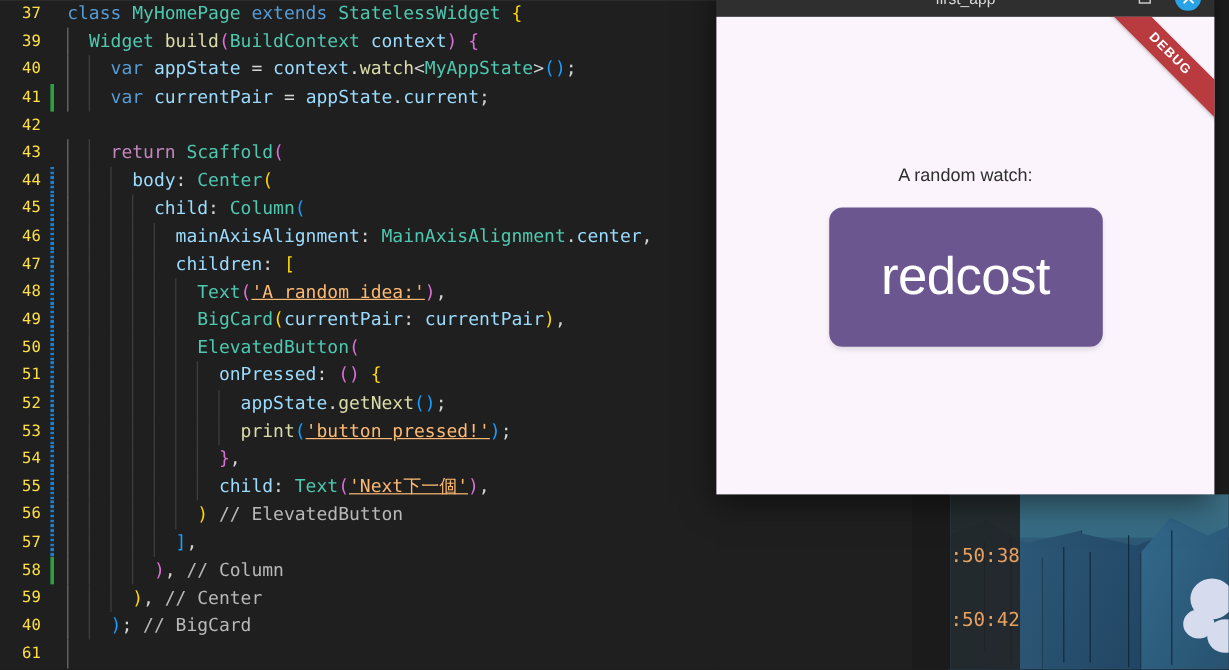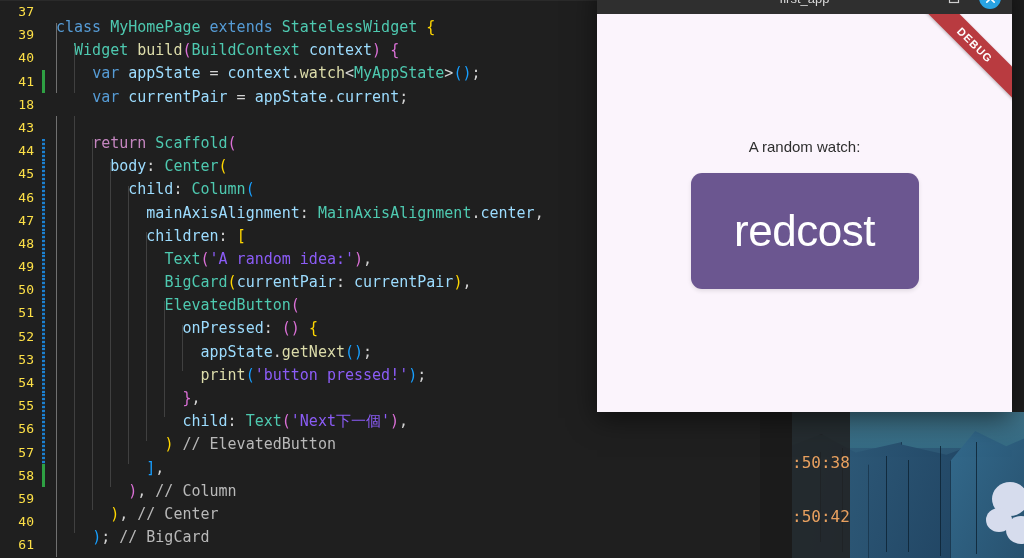--- a/index.html
+++ b/index.html
@@ -147,21 +147,21 @@
   .gm-blue {
     background: repeating-linear-gradient(
       180deg,
       #1b80d0 0px, #1b80d0 2px,
       rgba(27,128,208,0.18) 2px, rgba(27,128,208,0.18) 4px
     );
   }
   .code-text {
     position: absolute;
     left: 56px;
-    top: 16px;
+    top: 0;
     white-space: pre;
     color: #d4d4d4;
   }
   .row-highlight {
     position: absolute;
     left: 56px;
     top: 2px;
     height: 19px;
     background: #3a3d41;
     border-radius: 1px;
@@ -173,21 +173,21 @@
     width: 1px;
     background: #404040;
   }
   .indent-guide.active { background: #707070; }
 
   
   .t-key      { color: #569cd6; }   
   .t-ctrl     { color: #c586c0; }   
   .t-type     { color: #4ec9b0; }   
   .t-ident    { color: #9cdcfe; }   
-  .t-str      { color: #8b5cf6; }   
+  .t-str      { color: #fdba74; text-decoration: underline; }   
   .t-cmt      { color: #b9b9b9; }   
   .t-fn       { color: #dcdcaa; }   
   .t-plain    { color: #d4d4d4; }
   .t-b1       { color: #ffd700; }   
   .t-b2       { color: #da70d6; }   
   .t-b3       { color: #179fff; }   
   .t-ann      { color: #d4d4d4; }
 
   
   .app-window {
@@ -345,21 +345,21 @@
     <div class="term-line l2">:50:42</div>
   </div>
 
   <div class="editor">
     <div class="editor-top-rule"></div>
     <div class="code-area" id="code-area">
         <div class="code-row"><span class="gutter-num">37</span><span class="code-text"><span class="t-key">class </span><span class="t-type">MyHomePage</span><span class="t-key"> extends </span><span class="t-type">StatelessWidget</span><span class="t-plain"> </span><span class="t-b1">{</span></span></div>
         <div class="code-row"><span class="gutter-num">39</span><span class="indent-guide active" style="left: 56px; top: 0px; height: 23.2px;"></span><span class="code-text"><span class="t-plain">  </span><span class="t-type">Widget</span><span class="t-plain"> </span><span class="t-fn">build</span><span class="t-b2">(</span><span class="t-type">BuildContext</span><span class="t-plain"> </span><span class="t-ident">context</span><span class="t-b2">)</span><span class="t-plain"> </span><span class="t-b2">{</span></span></div>
         <div class="code-row"><span class="gutter-num">40</span><span class="indent-guide active" style="left: 56px; top: 0px; height: 23.2px;"></span><span class="indent-guide" style="left: 74.06px; top: 0px; height: 23.2px;"></span><span class="code-text"><span class="t-plain">    </span><span class="t-key">var</span><span class="t-plain"> </span><span class="t-ident">appState</span><span class="t-plain"> = </span><span class="t-ident">context</span><span class="t-plain">.</span><span class="t-fn">watch</span><span class="t-plain">&lt;</span><span class="t-type">MyAppState</span><span class="t-plain">&gt;</span><span class="t-b3">()</span><span class="t-plain">;</span></span></div>
         <div class="code-row"><span class="gutter-num">41</span><span class="gutter-mark gm-green"></span><span class="indent-guide active" style="left: 56px; top: 0px; height: 23.2px;"></span><span class="indent-guide" style="left: 74.06px; top: 0px; height: 23.2px;"></span><span class="code-text"><span class="t-plain">    </span><span class="t-key">var</span><span class="t-plain"> </span><span class="t-ident">currentPair</span><span class="t-plain"> = </span><span class="t-ident">appState</span><span class="t-plain">.</span><span class="t-ident">current</span><span class="t-plain">;</span></span></div>
-        <div class="code-row"><span class="gutter-num">18</span><span class="code-text"></span></div>
+        <div class="code-row"><span class="gutter-num">42</span><span class="code-text"></span></div>
         <div class="code-row"><span class="gutter-num">43</span><span class="indent-guide active" style="left: 56px; top: 0px; height: 23.2px;"></span><span class="indent-guide" style="left: 74.06px; top: 0px; height: 23.2px;"></span><span class="code-text"><span class="t-plain">    </span><span class="t-ctrl">return</span><span class="t-plain"> </span><span class="t-type">Scaffold</span><span class="t-b2">(</span></span></div>
         <div class="code-row"><span class="gutter-num">44</span><span class="gutter-mark gm-blue"></span><span class="indent-guide active" style="left: 56px; top: 0px; height: 23.2px;"></span><span class="indent-guide" style="left: 74.06px; top: 0px; height: 23.2px;"></span><span class="indent-guide" style="left: 92.12px; top: 0px; height: 23.2px;"></span><span class="code-text"><span class="t-plain">      </span><span class="t-ident">body</span><span class="t-plain">: </span><span class="t-type">Center</span><span class="t-b1">(</span></span></div>
         <div class="code-row"><span class="gutter-num">45</span><span class="gutter-mark gm-blue"></span><span class="indent-guide active" style="left: 56px; top: 0px; height: 23.2px;"></span><span class="indent-guide" style="left: 74.06px; top: 0px; height: 23.2px;"></span><span class="indent-guide" style="left: 92.12px; top: 0px; height: 23.2px;"></span><span class="indent-guide" style="left: 110.18px; top: 0px; height: 23.2px;"></span><span class="code-text"><span class="t-plain">        </span><span class="t-ident">child</span><span class="t-plain">: </span><span class="t-type">Column</span><span class="t-b3">(</span></span></div>
         <div class="code-row"><span class="gutter-num">46</span><span class="gutter-mark gm-blue"></span><span class="indent-guide active" style="left: 56px; top: 0px; height: 23.2px;"></span><span class="indent-guide" style="left: 74.06px; top: 0px; height: 23.2px;"></span><span class="indent-guide" style="left: 92.12px; top: 0px; height: 23.2px;"></span><span class="indent-guide" style="left: 110.18px; top: 0px; height: 23.2px;"></span><span class="indent-guide" style="left: 128.24px; top: 0px; height: 23.2px;"></span><span class="code-text"><span class="t-plain">          </span><span class="t-ident">mainAxisAlignment</span><span class="t-plain">: </span><span class="t-type">MainAxisAlignment</span><span class="t-plain">.</span><span class="t-ident">center</span><span class="t-plain">,</span></span></div>
         <div class="code-row"><span class="gutter-num">47</span><span class="gutter-mark gm-blue"></span><span class="indent-guide active" style="left: 56px; top: 0px; height: 23.2px;"></span><span class="indent-guide" style="left: 74.06px; top: 0px; height: 23.2px;"></span><span class="indent-guide" style="left: 92.12px; top: 0px; height: 23.2px;"></span><span class="indent-guide" style="left: 110.18px; top: 0px; height: 23.2px;"></span><span class="indent-guide" style="left: 128.24px; top: 0px; height: 23.2px;"></span><span class="code-text"><span class="t-plain">          </span><span class="t-ident">children</span><span class="t-plain">: </span><span class="t-b1">[</span></span></div>
         <div class="code-row"><span class="gutter-num">48</span><span class="gutter-mark gm-blue"></span><span class="indent-guide active" style="left: 56px; top: 0px; height: 23.2px;"></span><span class="indent-guide" style="left: 74.06px; top: 0px; height: 23.2px;"></span><span class="indent-guide" style="left: 92.12px; top: 0px; height: 23.2px;"></span><span class="indent-guide" style="left: 110.18px; top: 0px; height: 23.2px;"></span><span class="indent-guide" style="left: 128.24px; top: 0px; height: 23.2px;"></span><span class="indent-guide" style="left: 146.3px; top: 0px; height: 23.2px;"></span><span class="code-text"><span class="t-plain">            </span><span class="t-type">Text</span><span class="t-b2">(</span><span class="t-str">'A random idea:'</span><span class="t-b2">)</span><span class="t-plain">,</span></span></div>
         <div class="code-row"><span class="gutter-num">49</span><span class="gutter-mark gm-blue"></span><span class="indent-guide active" style="left: 56px; top: 0px; height: 23.2px;"></span><span class="indent-guide" style="left: 74.06px; top: 0px; height: 23.2px;"></span><span class="indent-guide" style="left: 92.12px; top: 0px; height: 23.2px;"></span><span class="indent-guide" style="left: 110.18px; top: 0px; height: 23.2px;"></span><span class="indent-guide" style="left: 128.24px; top: 0px; height: 23.2px;"></span><span class="indent-guide" style="left: 146.3px; top: 0px; height: 23.2px;"></span><span class="code-text"><span class="t-plain">            </span><span class="t-type">BigCard</span><span class="t-b1">(</span><span class="t-ident">currentPair</span><span class="t-plain">: </span><span class="t-ident">currentPair</span><span class="t-b1">)</span><span class="t-plain">,</span></span></div>
         <div class="code-row"><span class="gutter-num">50</span><span class="gutter-mark gm-blue"></span><span class="indent-guide active" style="left: 56px; top: 0px; height: 23.2px;"></span><span class="indent-guide" style="left: 74.06px; top: 0px; height: 23.2px;"></span><span class="indent-guide" style="left: 92.12px; top: 0px; height: 23.2px;"></span><span class="indent-guide" style="left: 110.18px; top: 0px; height: 23.2px;"></span><span class="indent-guide" style="left: 128.24px; top: 0px; height: 23.2px;"></span><span class="indent-guide" style="left: 146.3px; top: 0px; height: 23.2px;"></span><span class="code-text"><span class="t-plain">            </span><span class="t-type">ElevatedButton</span><span class="t-b2">(</span></span></div>
         <div class="code-row"><span class="gutter-num">51</span><span class="gutter-mark gm-blue"></span><span class="indent-guide active" style="left: 56px; top: 0px; height: 23.2px;"></span><span class="indent-guide" style="left: 74.06px; top: 0px; height: 23.2px;"></span><span class="indent-guide" style="left: 92.12px; top: 0px; height: 23.2px;"></span><span class="indent-guide" style="left: 110.18px; top: 0px; height: 23.2px;"></span><span class="indent-guide" style="left: 128.24px; top: 0px; height: 23.2px;"></span><span class="indent-guide" style="left: 146.3px; top: 0px; height: 23.2px;"></span><span class="indent-guide" style="left: 164.36px; top: 0px; height: 23.2px;"></span><span class="code-text"><span class="t-plain">              </span><span class="t-ident">onPressed</span><span class="t-plain">: </span><span class="t-b2">()</span><span class="t-plain"> </span><span class="t-b1">{</span></span></div>
         <div class="code-row"><span class="gutter-num">52</span><span class="gutter-mark gm-blue"></span><span class="indent-guide active" style="left: 56px; top: 0px; height: 23.2px;"></span><span class="indent-guide" style="left: 74.06px; top: 0px; height: 23.2px;"></span><span class="indent-guide" style="left: 92.12px; top: 0px; height: 23.2px;"></span><span class="indent-guide" style="left: 110.18px; top: 0px; height: 23.2px;"></span><span class="indent-guide" style="left: 128.24px; top: 0px; height: 23.2px;"></span><span class="indent-guide" style="left: 146.3px; top: 0px; height: 23.2px;"></span><span class="indent-guide" style="left: 164.36px; top: 0px; height: 23.2px;"></span><span class="indent-guide" style="left: 182.42px; top: 0px; height: 23.2px;"></span><span class="code-text"><span class="t-plain">                </span><span class="t-ident">appState</span><span class="t-plain">.</span><span class="t-fn">getNext</span><span class="t-b3">()</span><span class="t-plain">;</span></span></div>

